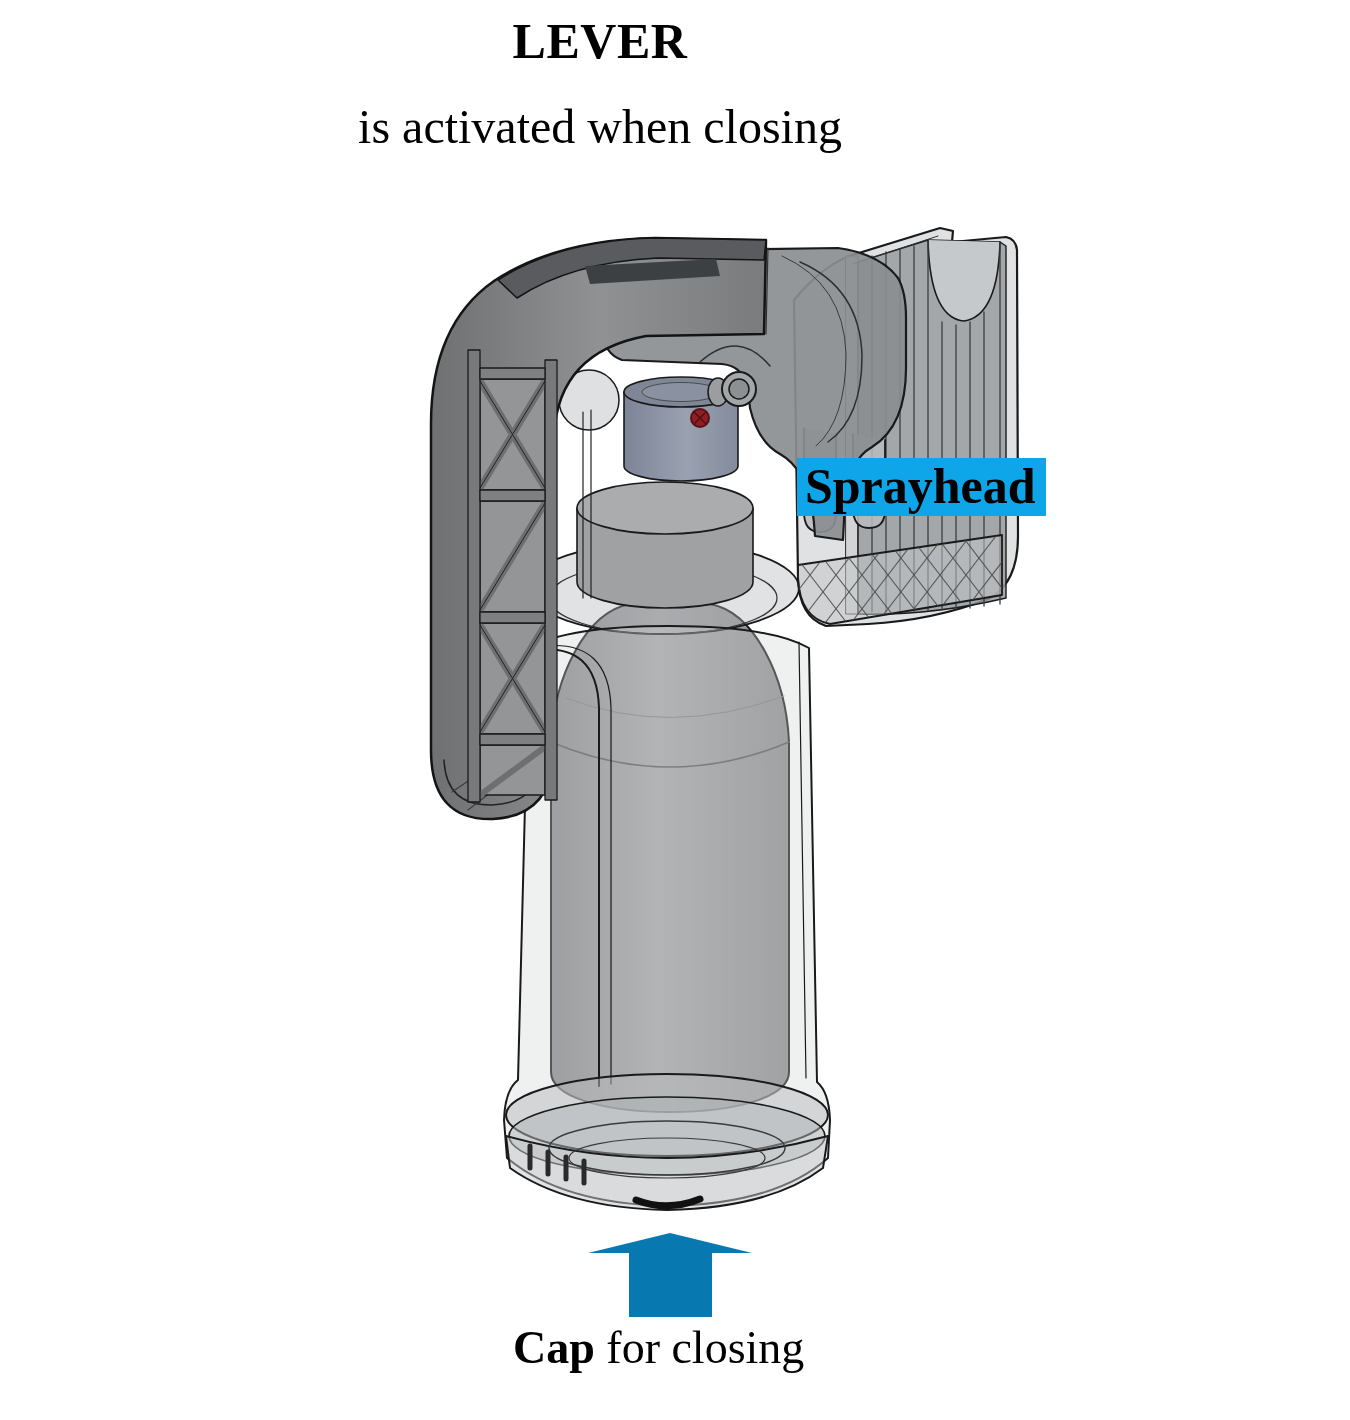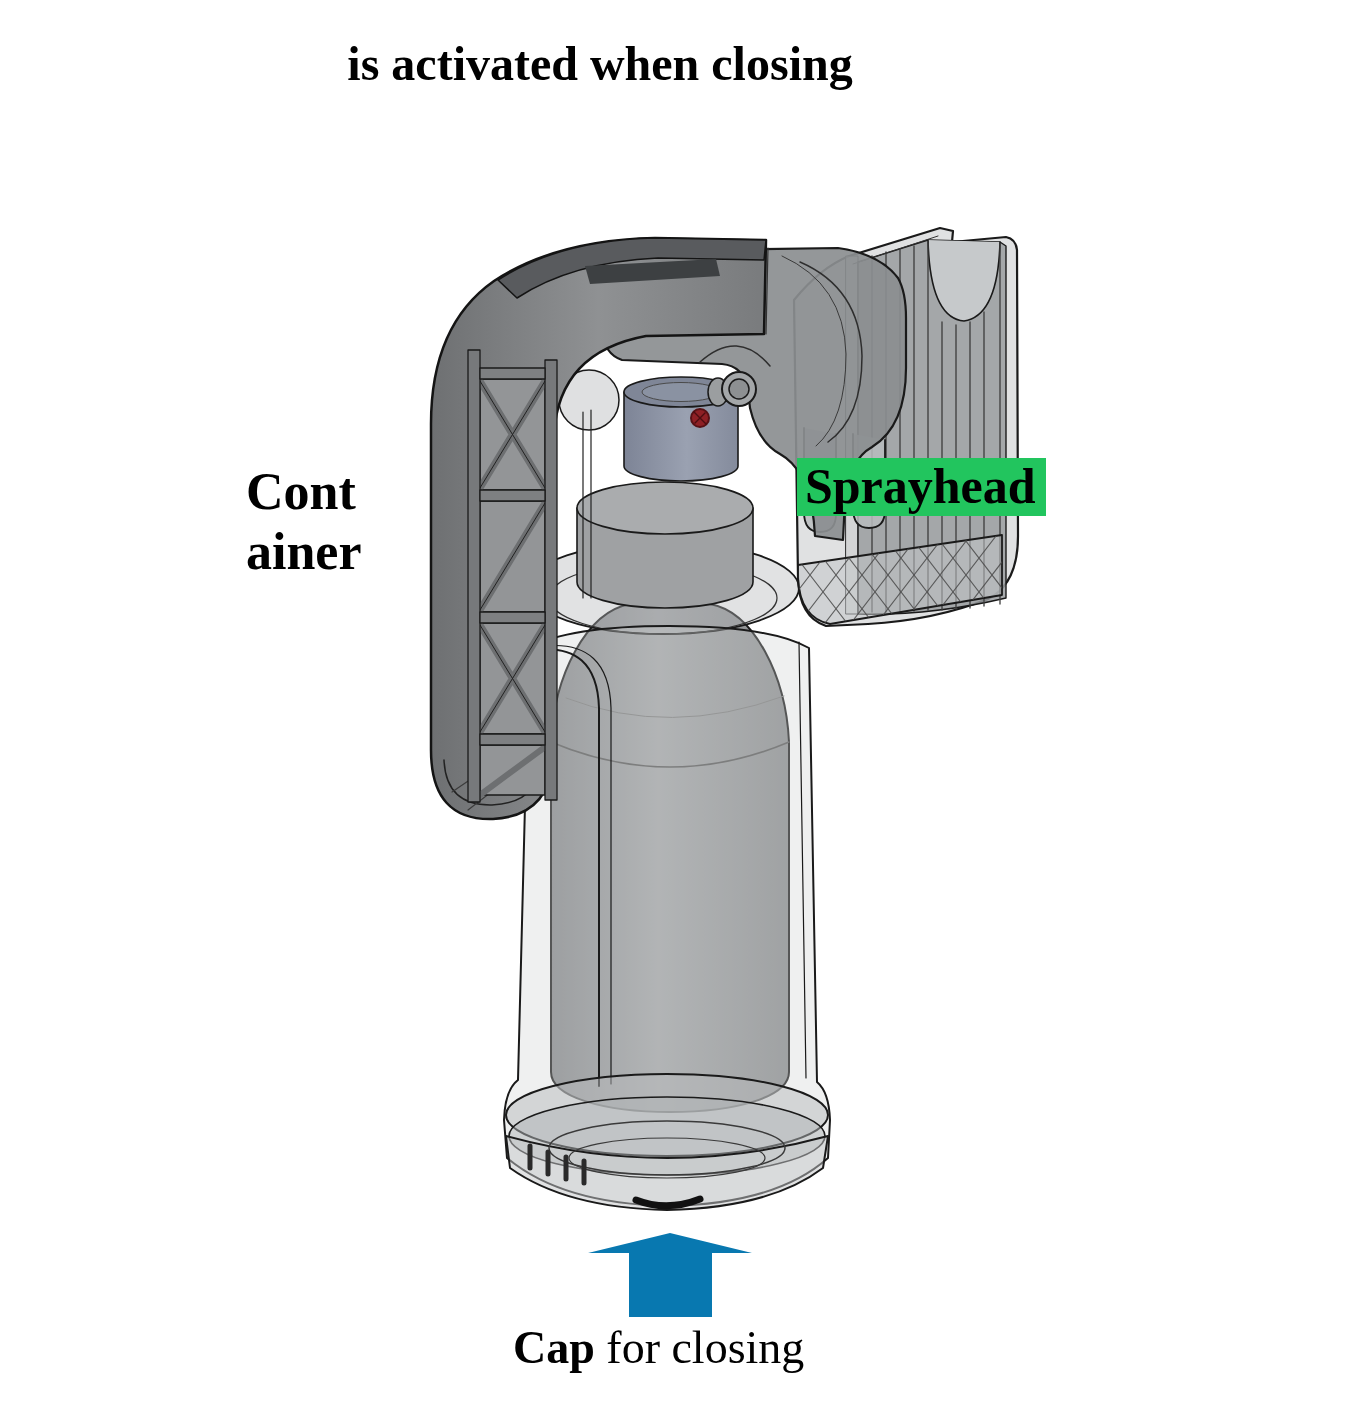--- a/index.html
+++ b/index.html
@@ -6,25 +6,25 @@
   body{
     width:1350px;height:1420px;background:#ffffff;position:relative;
     font-family:"Liberation Serif","DejaVu Serif",serif;color:#000;
     overflow:hidden;
   }
   .stage{position:absolute;inset:0;}
   .figure-svg{position:absolute;left:0;top:0;width:1350px;height:1420px;}
   .lbl{position:absolute;white-space:nowrap;}
   .header{position:absolute;left:0;top:14px;width:1200px;text-align:center;}
   .title{font-size:50px;font-weight:700;letter-spacing:0.5px;line-height:1.1;}
-  .subtitle{font-size:48px;font-weight:700;margin-top:24px;line-height:1.1;}
+  .subtitle{font-size:48px;font-weight:400;margin-top:32px;line-height:1.1;}
   .container-label{left:246px;top:462px;font-size:52px;font-weight:700;line-height:60px;}
   .sprayhead-label{
     left:797px;top:458px;font-size:50px;font-weight:700;line-height:56px;
-    background:#22c55e;padding:0 10px 2px 8px;
+    background:#0ea5e9;padding:0 10px 2px 8px;
   }
   .cap-label{left:513px;top:1320px;font-size:46px;line-height:56px;}
   .cap-label .b{font-weight:700;}
 </style>
 </head>
 <body>
 
 <div class="stage">
 
   <svg class="figure-svg" viewBox="0 0 1350 1420">
@@ -144,25 +144,22 @@
         <rect x="480" y="490" width="65" height="11" fill="#7e8082"></rect>
         <rect x="480" y="612" width="65" height="11" fill="#7e8082"></rect>
         <rect x="480" y="734" width="65" height="11" fill="#7e8082"></rect>
       </g>
 
       <polygon points="670,1233 752,1253 712,1253 712,1317 629,1317 629,1253 588,1253" stroke="none" fill="#0878B0"></polygon>
     </g>
   </svg>
 
   <div class="header">
+    <div class="title">LEVER</div>
     <div class="subtitle">is activated when closing</div>
   </div>
 
-  <div class="lbl container-label">
-    <div>Cont</div>
-    <div>ainer</div>
-  </div>
 
   <div class="lbl sprayhead-label">Sprayhead</div>
 
   <div class="lbl cap-label"><span class="b">Cap</span><span> for closing</span></div>
 
 </div>
 
 </body></html>

